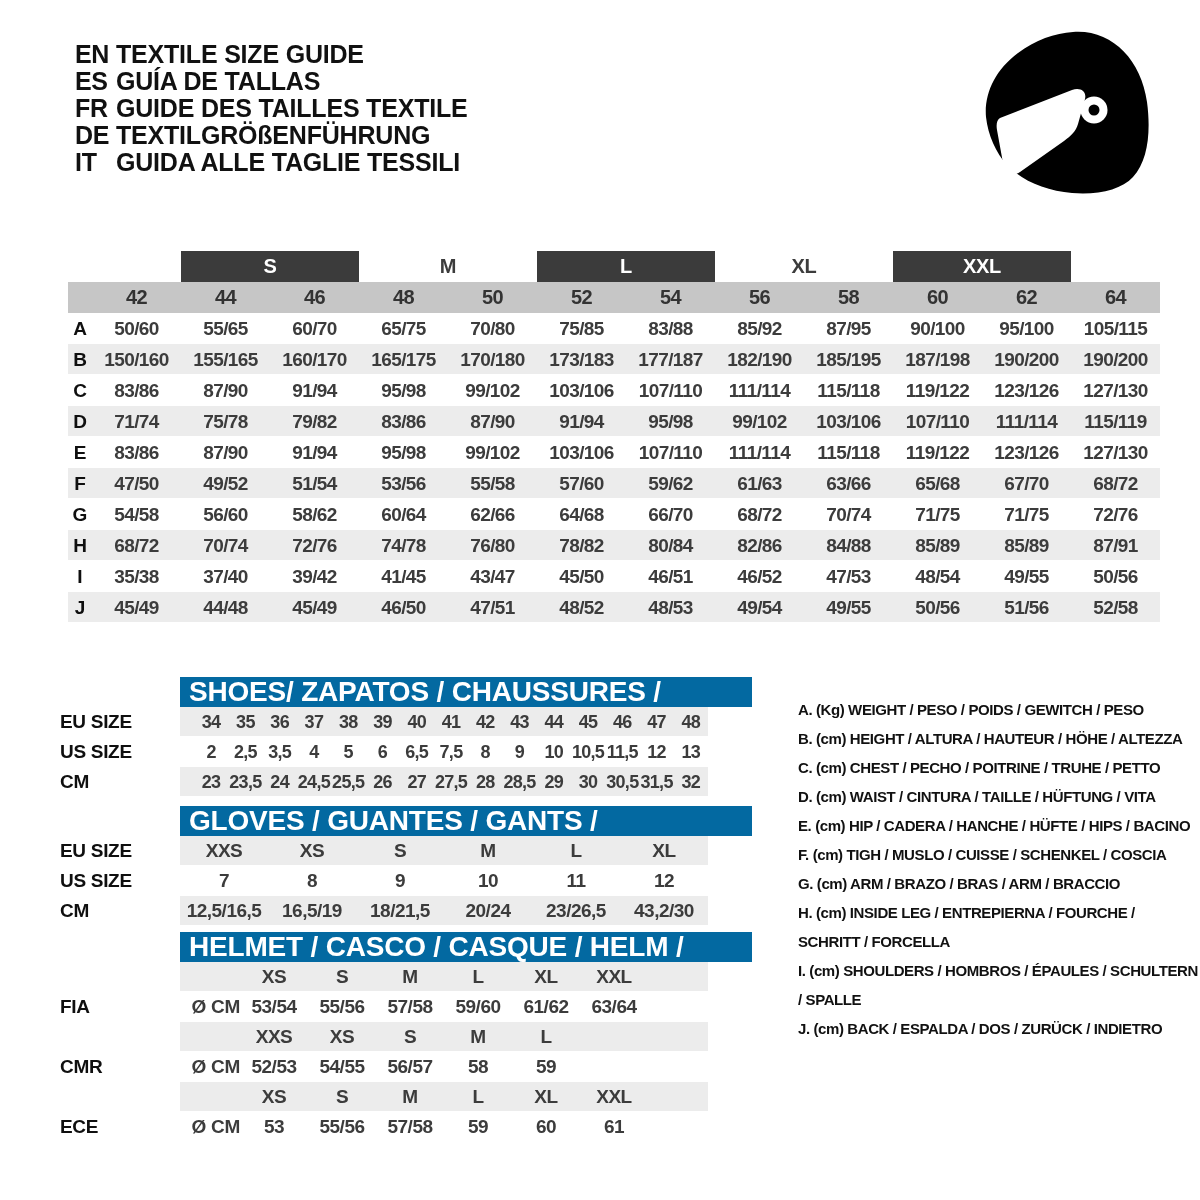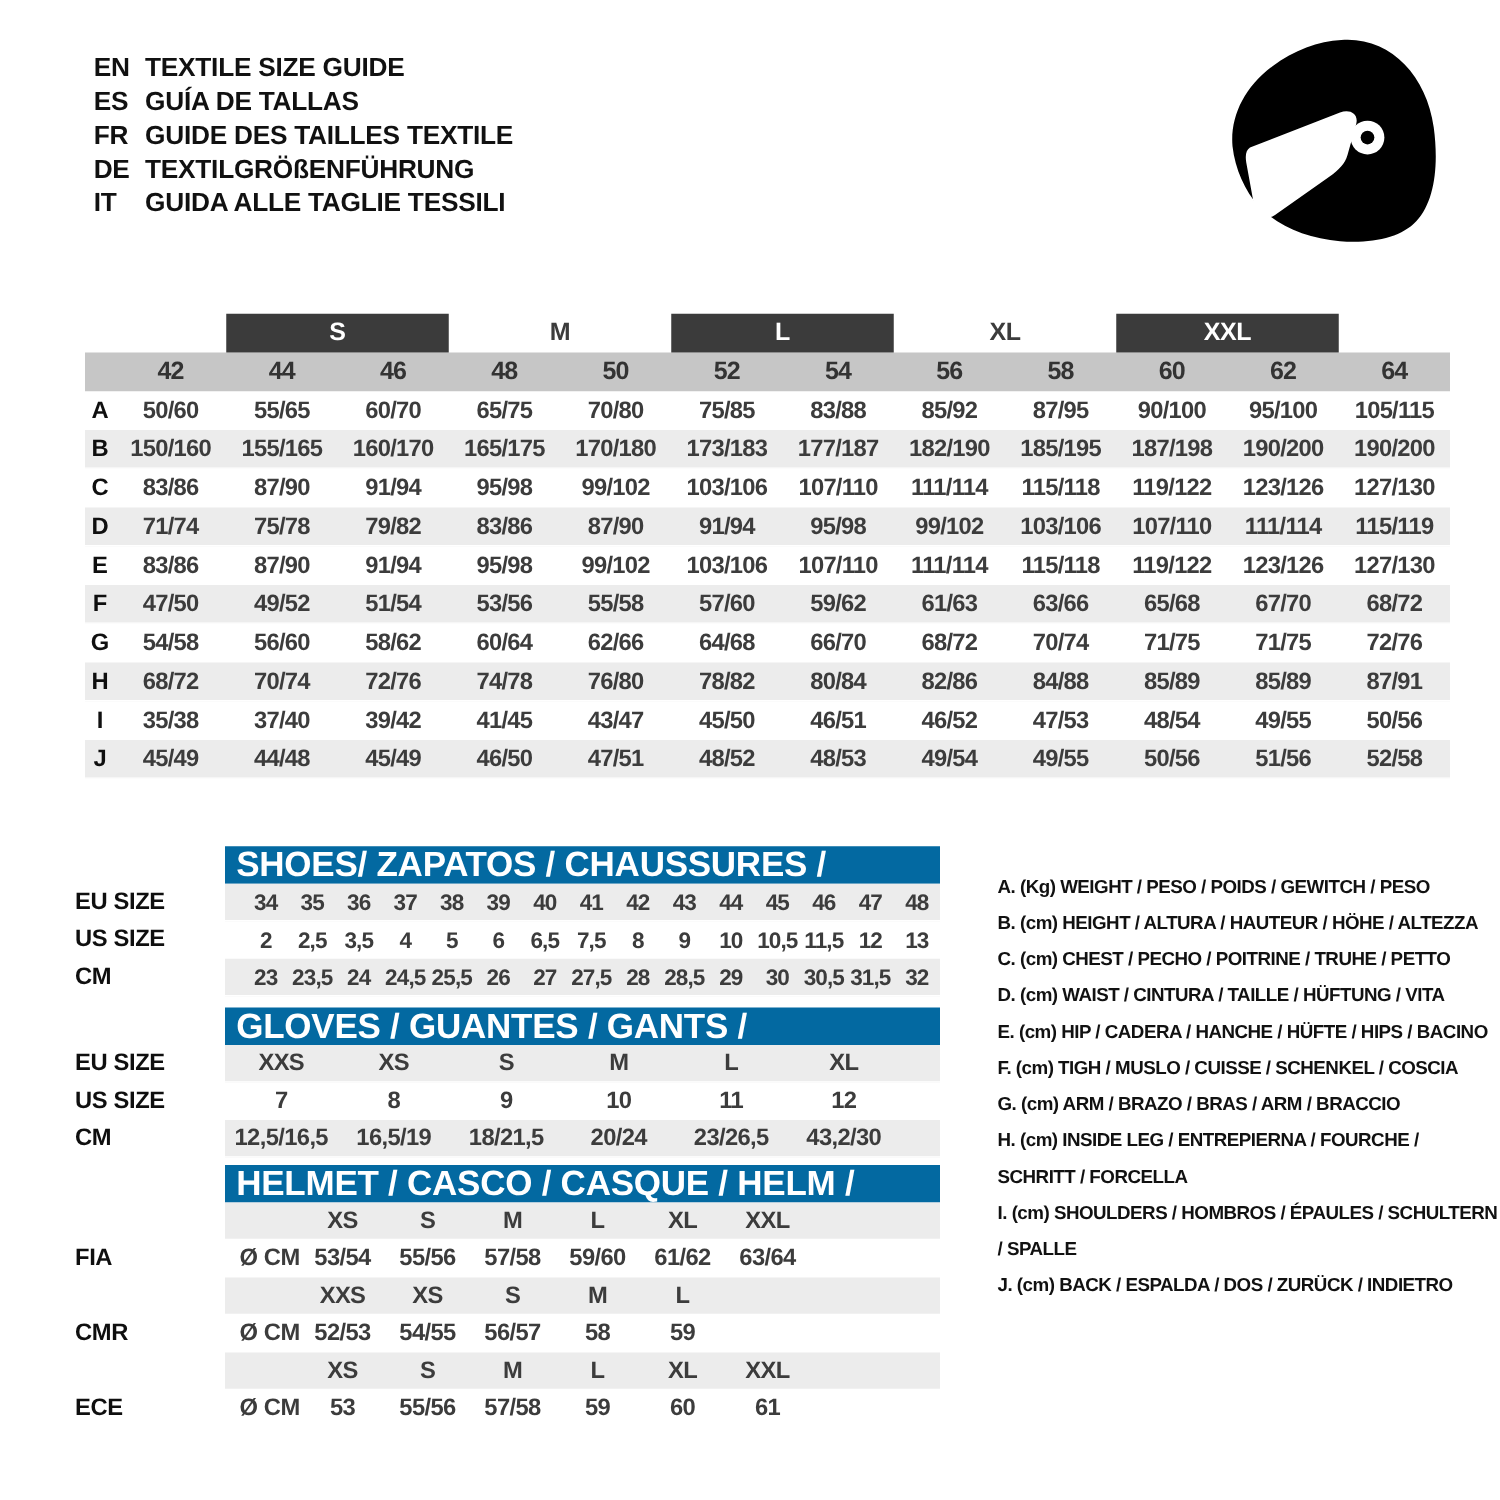--- a/index.html
+++ b/index.html
@@ -1,21 +1,21 @@
 <!DOCTYPE html>
 <html><head>
 <meta charset="utf-8">
 <style>
   html,body{margin:0;padding:0;background:#fff;}
   #canvas{position:relative;width:1200px;height:1200px;background:#ffffff;overflow:hidden;
           font-family:"Liberation Sans","DejaVu Sans",sans-serif;color:#111;}
 
   
   #lang-block{position:absolute;left:75px;top:41px;}
-  .lang-row{display:flex;height:27px;line-height:27px;font-weight:700;font-size:21px;letter-spacing:-0.3px;}
+  .lang-row{display:flex;height:27px;line-height:27px;font-weight:700;font-size:25px;letter-spacing:-0.3px;}
   .lang-code{width:41px;}
   .lang-title{letter-spacing:-0.2px;}
 
   
   #helmet-icon{position:absolute;left:975px;top:26px;width:178px;height:172px;}
 
   
   #main-table{position:absolute;left:68px;top:251px;width:1092px;}
   .grid13{display:grid;grid-template-columns:24px repeat(12,1fr);}
   #size-groups-row{height:31px;}
@@ -29,21 +29,21 @@
 
   
   .subtable{position:absolute;left:60px;width:692px;}
   #shoes-table{top:677px;}
   #gloves-table{top:806px;}
   #helmet-table{top:932px;}
   .tbar{margin-left:120px;width:572px;height:30px;line-height:30px;background:#0369a1;color:#fff;
         font-weight:700;font-size:28px;padding-left:9px;box-sizing:border-box;letter-spacing:-0.2px;}
   .srow{display:flex;height:30px;line-height:30px;}
   .rlabel{width:120px;font-weight:700;font-size:19px;color:#0f0f0f;letter-spacing:-0.3px;}
-  .rcontent{width:572px;display:flex;font-weight:700;font-size:19px;color:#3c3c3c;box-sizing:border-box;border-bottom:1px solid #fff;}
+  .rcontent{width:528px;display:flex;font-weight:700;font-size:19px;color:#3c3c3c;box-sizing:border-box;border-bottom:1px solid #fff;}
   .rcontent.shaded{background:#ececec;}
   .shoes-pad{padding-left:14px;}
   .scell{flex:1;text-align:center;font-size:18px;letter-spacing:-0.7px;}
   .gcell{width:90px;text-align:center;letter-spacing:-0.5px;}
   .hunit{width:60px;text-align:right;letter-spacing:-0.3px;}
   .hcell{width:68px;text-align:center;letter-spacing:-0.5px;}
   .gfill,.hfill{flex:1;}
 
   
   #legend{position:absolute;left:798px;top:669px;width:400px;font-weight:700;font-size:15px;

